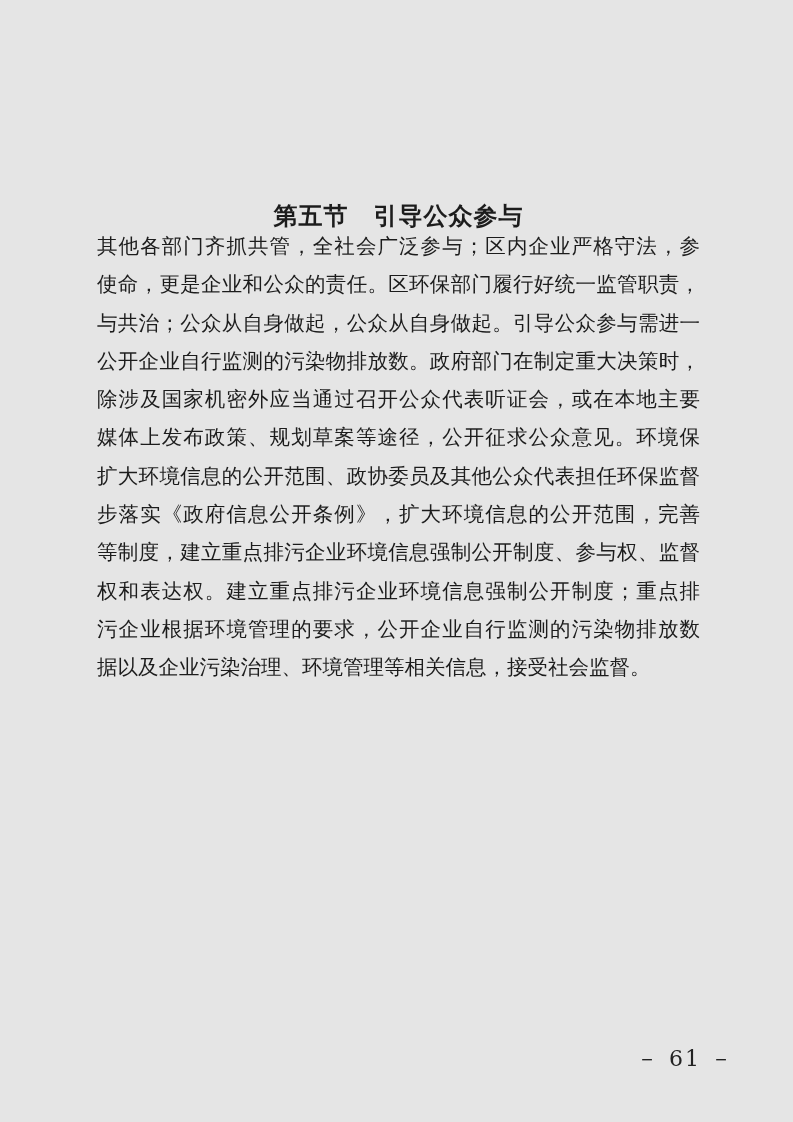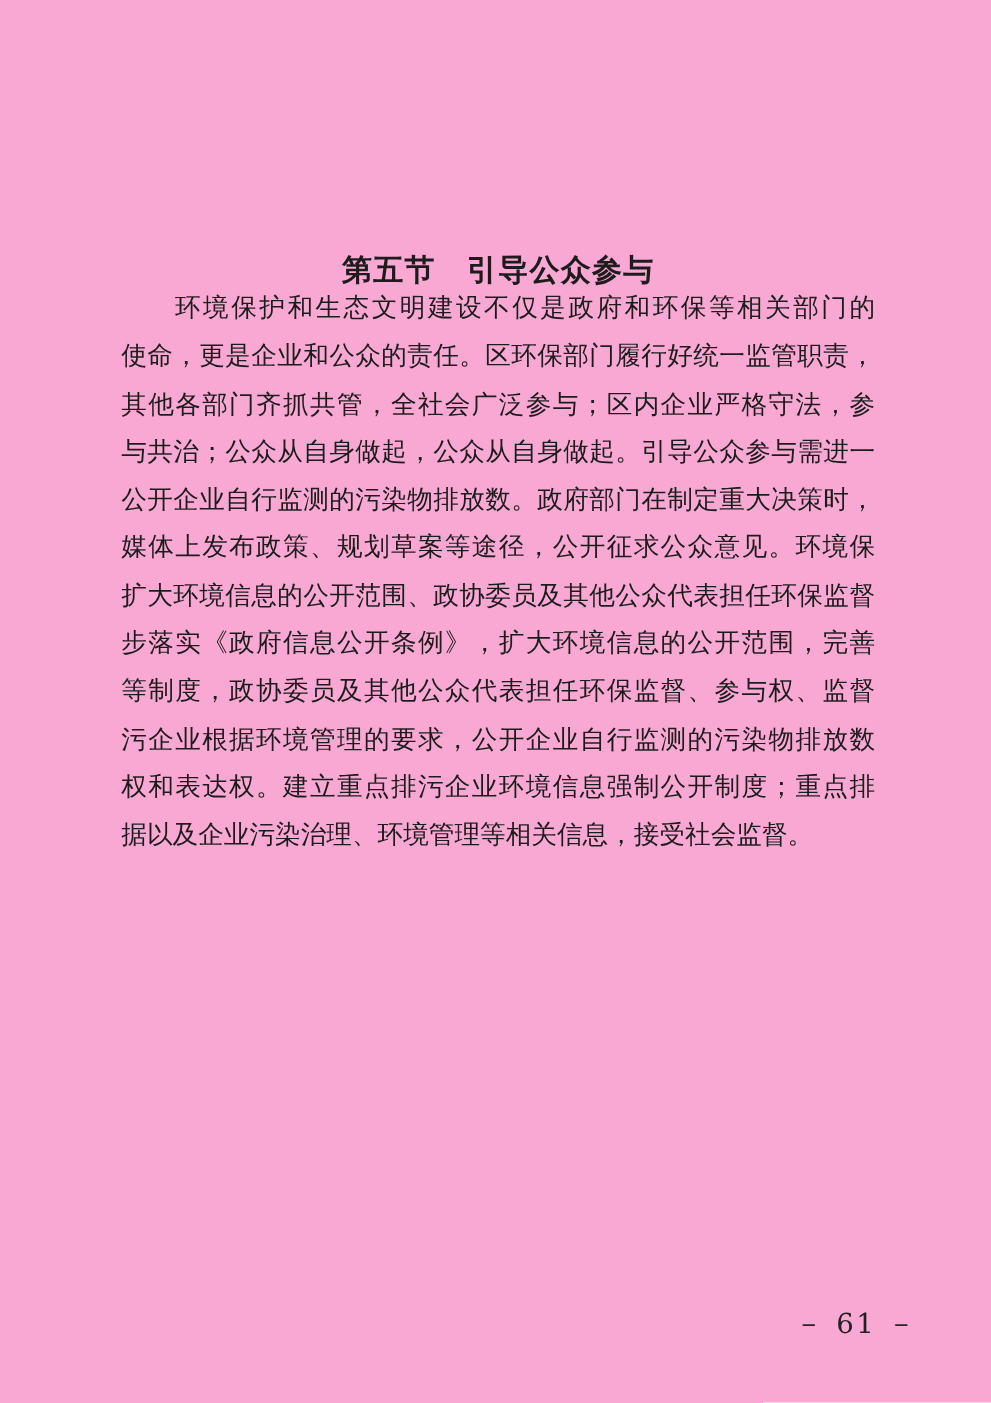--- a/index.html
+++ b/index.html
@@ -4,21 +4,21 @@
 <style>
   html, body {
     margin: 0;
     padding: 0;
     background: #ffffff;
   }
   .page {
     position: relative;
     width: 793px;
     height: 1122px;
-    background: #f9a8d4;
+    background: #e5e5e5;
     overflow: hidden;
     font-family: "DejaVu Serif", "Liberation Serif", serif;
     color: #1c1c1c;
   }
   .section-title {
     position: absolute;
     top: 184px;
     left: 97px;
     width: 603px;
     text-align: center;
@@ -61,29 +61,29 @@
 </style>
 </head>
 <body>
 
 <div class="page">
 
   <h1 class="section-title">第五节　引导公众参与</h1>
 
   <div class="paragraph">
 
-  <div class="line first">环境保护和生态文明建设不仅是政府和环保等相关部门的</div>
+      <div class="line">其他各部门齐抓共管，全社会广泛参与；区内企业严格守法，参</div>
       <div class="line">使命，更是企业和公众的责任。区环保部门履行好统一监管职责，</div>
-      <div class="line">其他各部门齐抓共管，全社会广泛参与；区内企业严格守法，参</div>
       <div class="line">与共治；公众从自身做起，公众从自身做起。引导公众参与需进一</div>
       <div class="line">公开企业自行监测的污染物排放数。政府部门在制定重大决策时，</div>
+      <div class="line">除涉及国家机密外应当通过召开公众代表听证会，或在本地主要</div>
       <div class="line">媒体上发布政策、规划草案等途径，公开征求公众意见。环境保</div>
       <div class="line">扩大环境信息的公开范围、政协委员及其他公众代表担任环保监督</div>
       <div class="line">步落实《政府信息公开条例》，扩大环境信息的公开范围，完善</div>
-      <div class="line">等制度，政协委员及其他公众代表担任环保监督、参与权、监督</div>
+      <div class="line">等制度，建立重点排污企业环境信息强制公开制度、参与权、监督</div>
+      <div class="line">权和表达权。建立重点排污企业环境信息强制公开制度；重点排</div>
       <div class="line">污企业根据环境管理的要求，公开企业自行监测的污染物排放数</div>
-      <div class="line">权和表达权。建立重点排污企业环境信息强制公开制度；重点排</div>
       <div class="line last">据以及企业污染治理、环境管理等相关信息，接受社会监督。</div>
     </div>
 
   <div class="page-number">－ 61 －</div>
 
 </div>
 
 </body></html>

